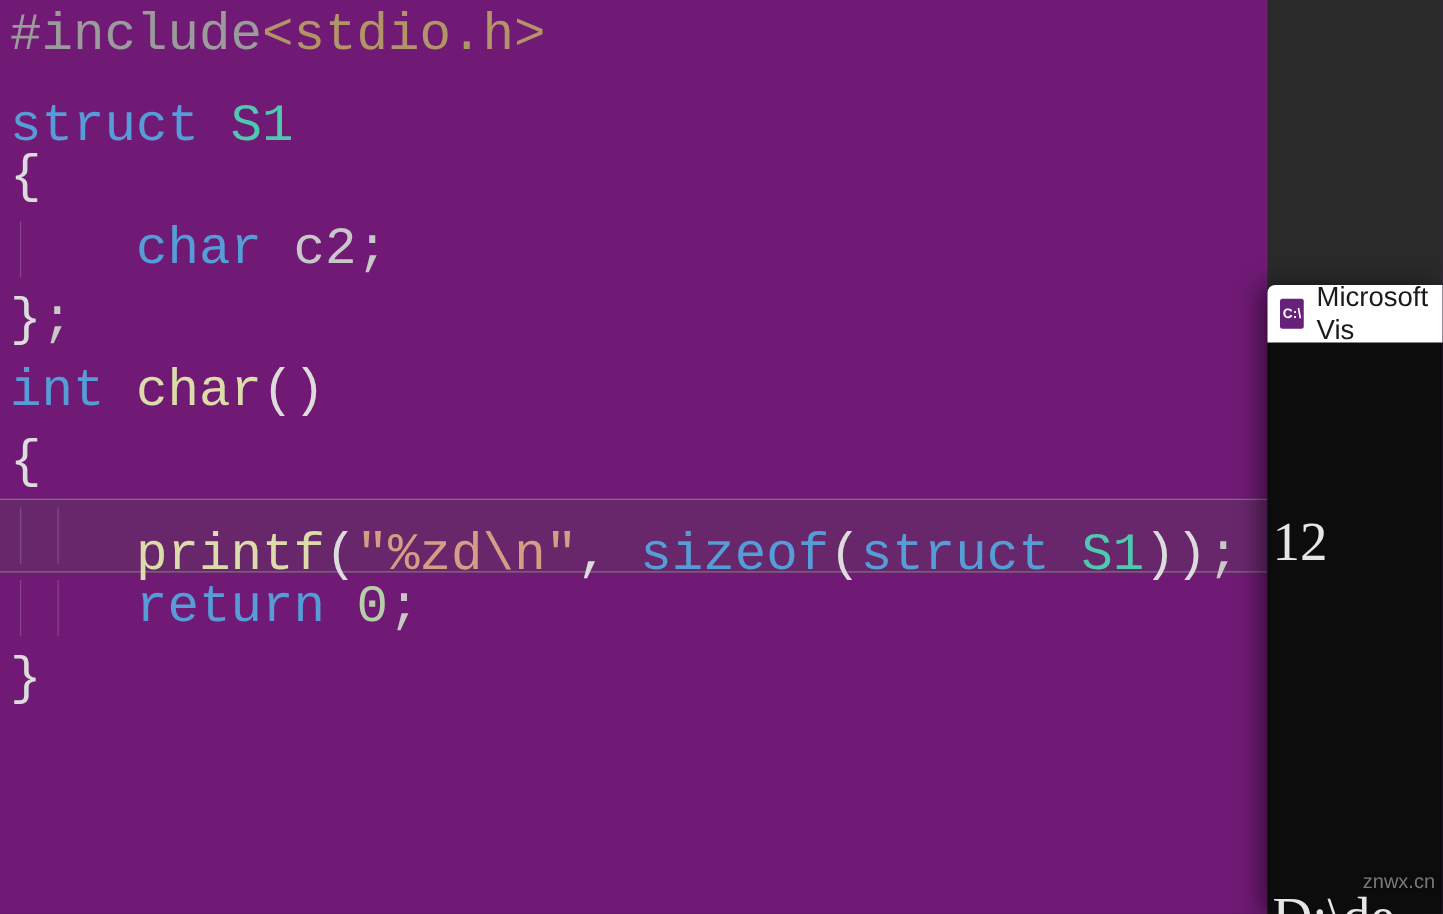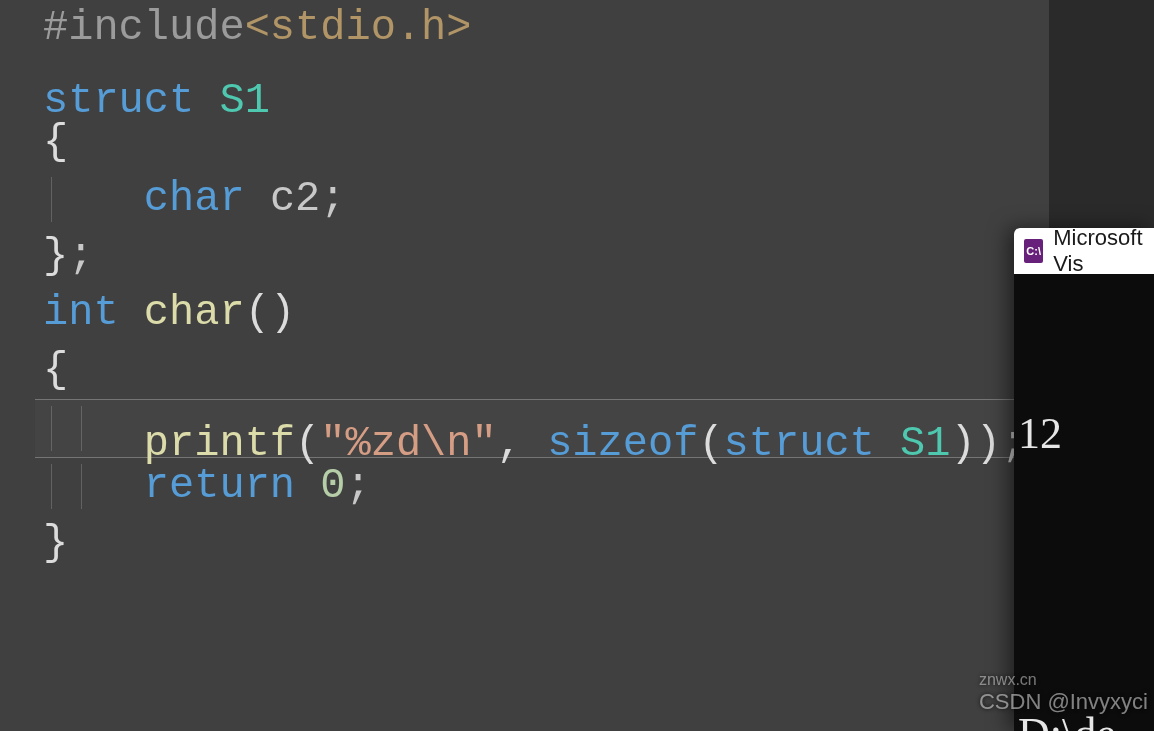--- a/index.html
+++ b/index.html
@@ -1,16 +1,16 @@
 <!DOCTYPE html>
 <html><head>
 <meta charset="utf-8">
 <style>
   html,body{margin:0;padding:0;width:1154px;height:731px;overflow:hidden;background:#2a2a2a;font-family:"SimSun","NSimSun","Courier New",monospace;}
-  .editor{position:absolute;left:0;top:0;width:1014px;height:731px;background:#404040;padding-left:35px;}
+  .editor{position:absolute;left:0;top:0;width:1014px;height:731px;background:#701a75;}
   .line{position:relative;height:57px;white-space:pre;font-size:42px;line-height:57px;color:#dcdcdc;padding-left:8px;}
   .tok{display:inline-block;}
   .preproc{color:#9b9b9b;}
   .angle-path{color:#b19566;}
   .kw{color:#569cd6;}
   .type-name{color:#4ec9b0;margin-top:16px;}
   .punct{color:#dcdcdc;}
   .semi{color:#c8c8c8;}
   .ident{color:#c8c8c8;}
   .func{color:#dcdcaa;}
@@ -64,14 +64,13 @@
   <div class="console-body">
     <div>12</div>
     <div></div>
     <div>D:\de</div>
     
   </div>
 </div>
 
 <div class="watermark">
   <div class="small">znwx.cn</div>
-  <div>CSDN @Invyxyci</div>
 </div>
 
 </body></html>

